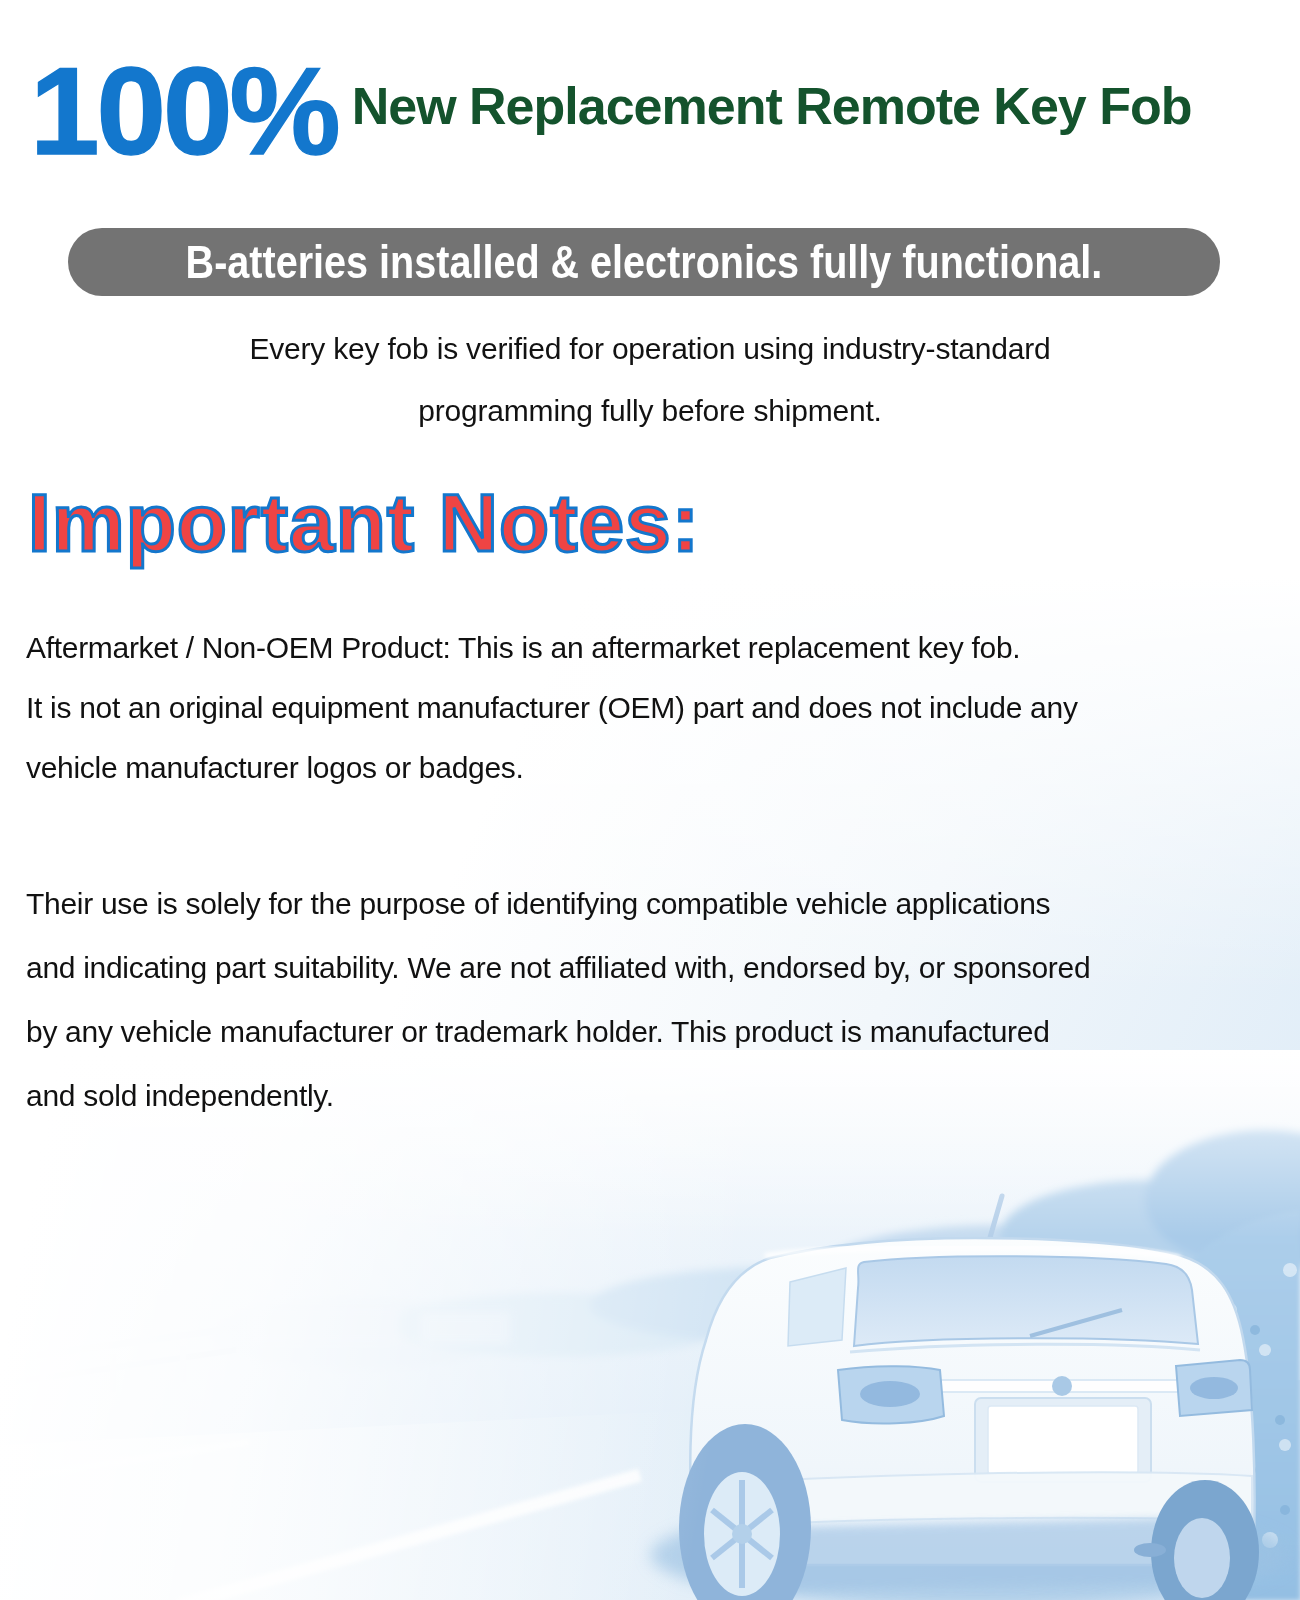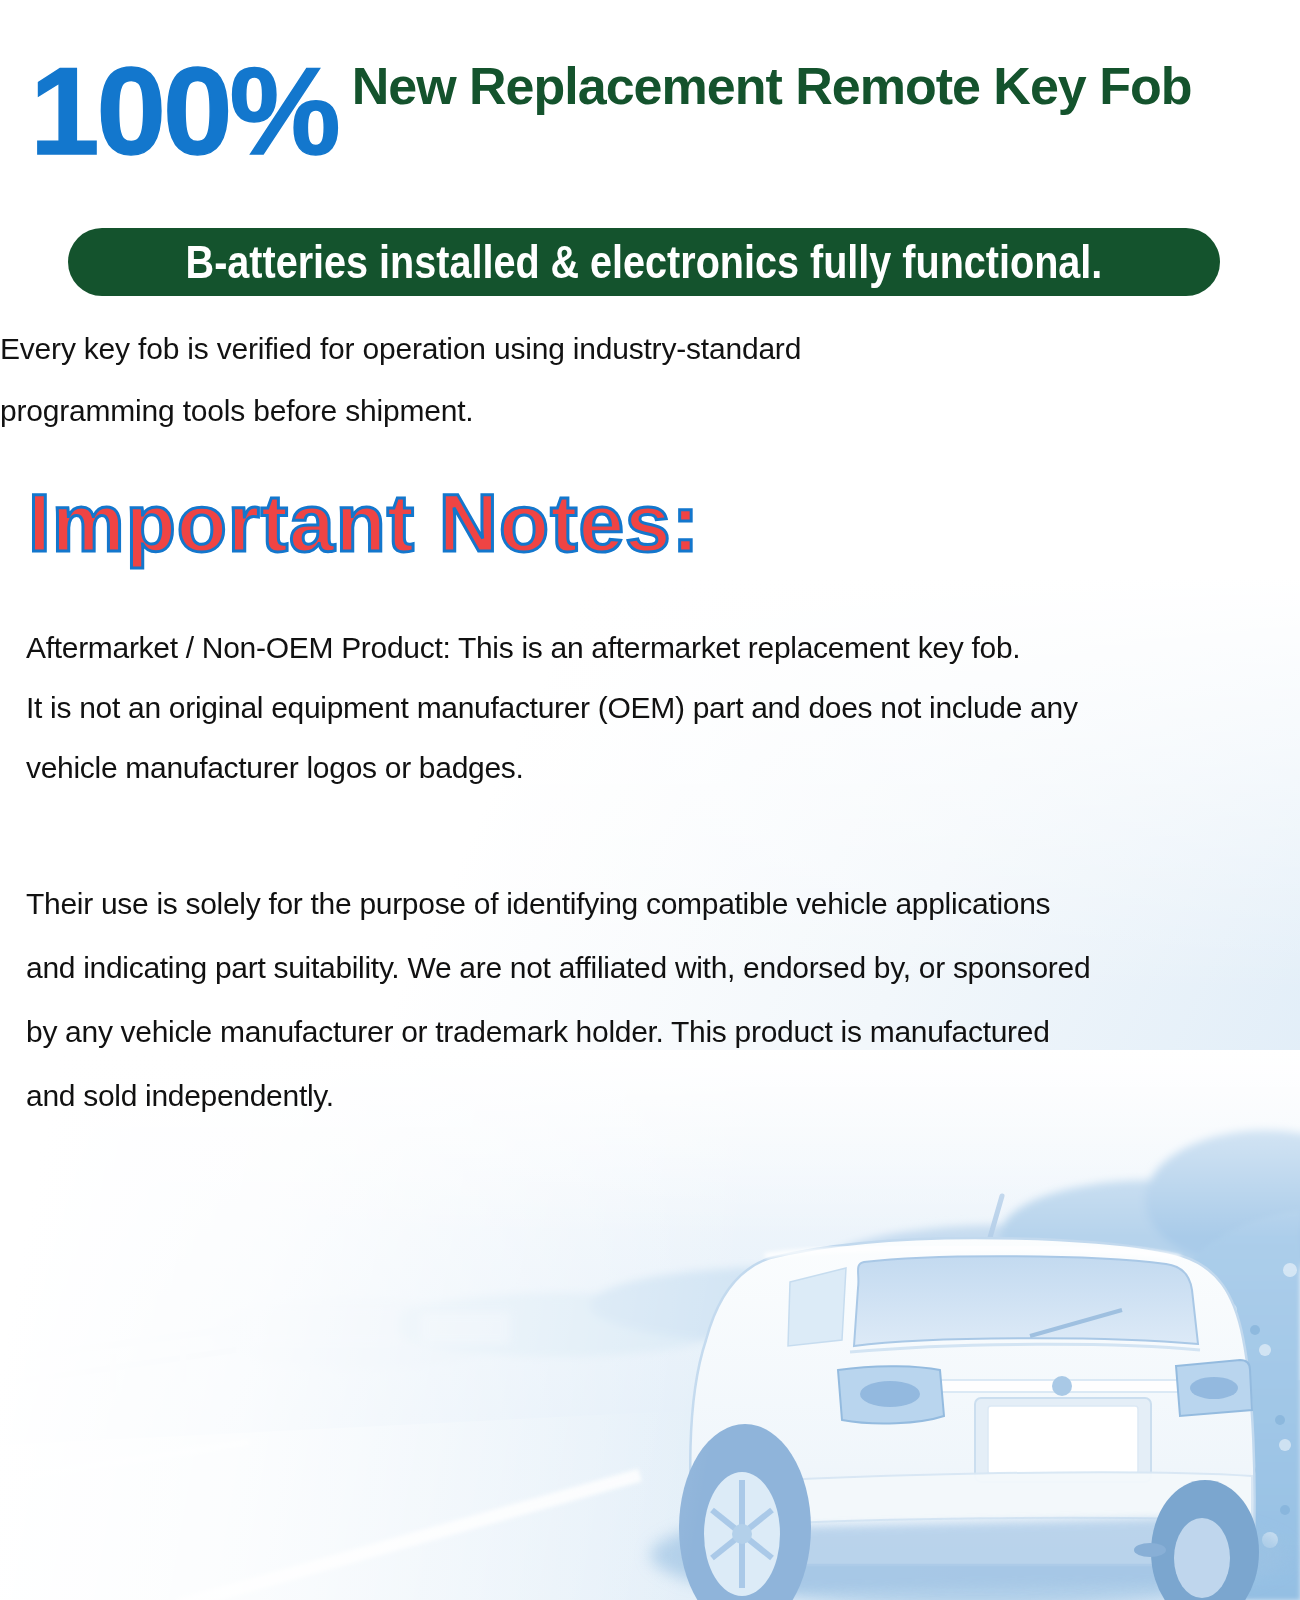--- a/index.html
+++ b/index.html
@@ -20,44 +20,44 @@
   .photo{position:absolute;left:0;top:1050px;width:1300px;height:550px;z-index:1;}
   .photo svg{display:block;}
   .photo-fade{
     position:absolute;inset:0;
     background:
       linear-gradient(to bottom,#ffffff 0%,rgba(255,255,255,.55) 12%,rgba(255,255,255,0) 34%),
       linear-gradient(100deg,#ffffff 4%,rgba(255,255,255,.8) 22%,rgba(255,255,255,0) 56%);
   }
   .content{position:absolute;inset:0;z-index:2;}
 
-  .header-row{position:absolute;left:30px;top:56px;display:flex;align-items:flex-start;}
+  .header-row{position:absolute;left:30px;top:56px;display:flex;align-items:center;}
   .percent{
     font-size:125px;font-weight:bold;line-height:.88;
     color:#1377CD;letter-spacing:-3px;
     -webkit-text-stroke:1.5px #1377CD;
   }
   .title{
     font-size:52px;font-weight:bold;color:#14532d;
     letter-spacing:-1px;margin:0 0 10px 14px;white-space:nowrap;
   }
 
   .pill{
     position:absolute;left:68px;top:228px;width:1152px;height:68px;
-    background:#14532d;border-radius:34px;
+    background:#737373;border-radius:34px;
     display:flex;align-items:center;justify-content:center;
   }
   .pill-label{
     color:#ffffff;font-size:46px;font-weight:bold;white-space:nowrap;
     transform:scaleX(.86);transform-origin:center;
   }
 
   .verified{
     position:absolute;left:0;top:318px;width:1300px;
-    text-align:left;color:#121212;
+    text-align:center;color:#121212;
     font-size:30px;line-height:62px;letter-spacing:-0.2px;
   }
 
   .notes-heading{
     position:absolute;left:28px;top:476px;
     font-size:82px;font-weight:bold;color:#ef4444;
     letter-spacing:1px;-webkit-text-stroke:3px #1377CD;
     white-space:nowrap;
   }
 
@@ -222,21 +222,21 @@
       <div class="percent">100%</div>
       <div class="title">New Replacement Remote Key Fob</div>
     </div>
 
     <div class="pill">
       <span class="pill-label">B-atteries installed &amp; electronics fully functional.</span>
     </div>
 
     <div class="verified">
       <div class="line">Every key fob is verified for operation using industry-standard</div>
-      <div class="line">programming tools before shipment.</div>
+      <div class="line">programming fully before shipment.</div>
     </div>
 
     <div class="notes-heading">Important Notes:</div>
 
     <div class="para para-1">
       <div class="line">Aftermarket / Non-OEM Product: This is an aftermarket replacement key fob.</div>
       <div class="line">It is not an original equipment manufacturer (OEM) part and does not include any</div>
       <div class="line">vehicle manufacturer logos or badges.</div>
     </div>
 

